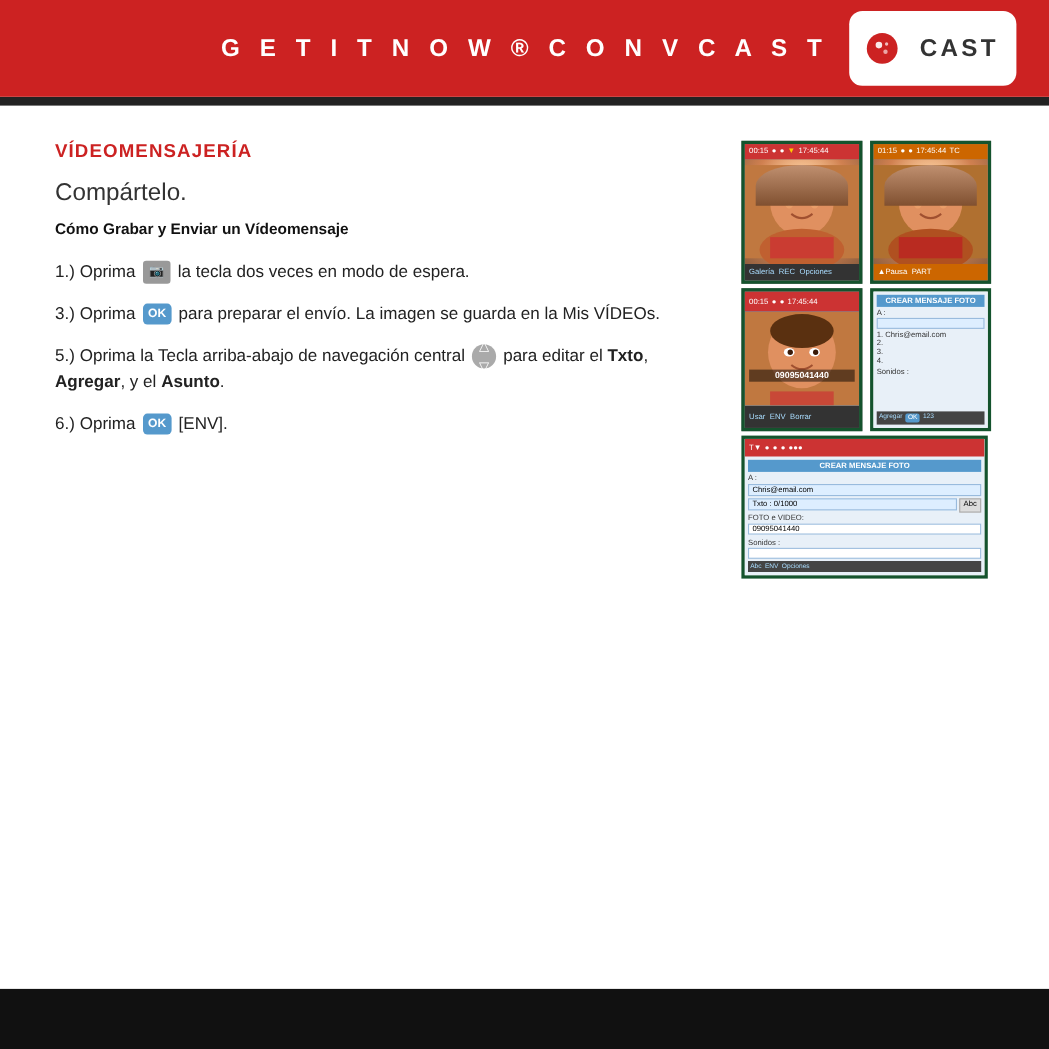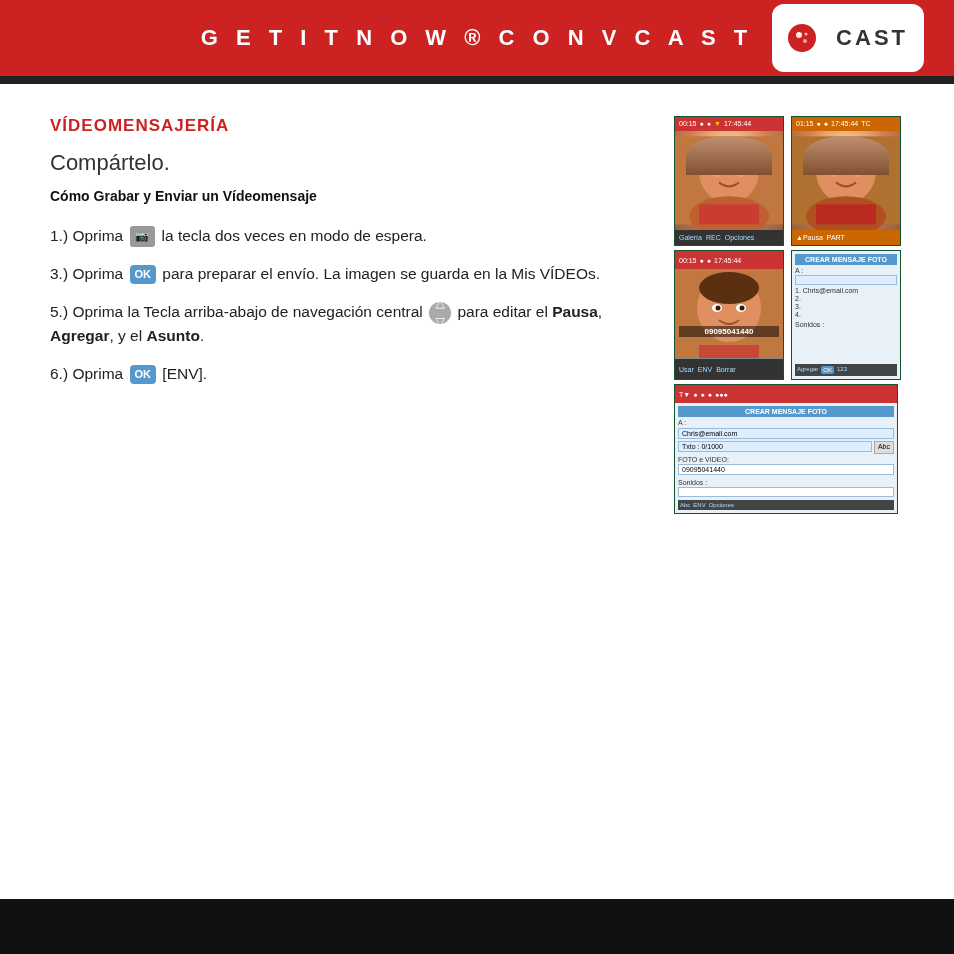--- a/index.html
+++ b/index.html
@@ -9,21 +9,21 @@
       height: 954px;
       background: #ffffff;
       font-family: Arial, Helvetica, sans-serif;
       position: relative;
       overflow: hidden;
     }
 
     
     .header-bar {
       background: #cc2222;
-      height: 76px;
+      height: 88px;
       display: flex;
       align-items: center;
       justify-content: center;
       position: relative;
     }
 
     .header-title {
       color: #ffffff;
       font-size: 22px;
       font-weight: bold;
@@ -161,21 +161,21 @@
       font-size: 12px;
       vertical-align: middle;
       margin: 0 2px;
     }
 
     
     .phone-img {
       width: 110px;
       height: 130px;
       background: #888;
-      border: 1px solid #14532d;
+      border: 3px solid #14532d;
       overflow: hidden;
       position: relative;
     }
 
     
     .phone-screen {
       width: 100%;
       height: 100%;
       display: flex;
       flex-direction: column;
@@ -342,21 +342,21 @@
       <li class="step">
         <span>3.) Oprima </span>
         <span class="ok-badge">OK</span>
         <span> para preparar el envío. La imagen se guarda en la Mis VÍDEOs.</span>
       </li>
 
 
       <li class="step">
         <span>5.) Oprima la Tecla arriba-abajo de navegación central </span>
         <span class="nav-icon">△<br>▽</span>
-        <span> para editar el <strong>Pausa</strong>, <strong>Agregar</strong>, y el <strong>Asunto</strong>.</span>
+        <span> para editar el <strong>Txto</strong>, <strong>Agregar</strong>, y el <strong>Asunto</strong>.</span>
       </li>
 
       <li class="step">
         <span>6.) Oprima </span>
         <span class="ok-badge">OK</span>
         <span> [ENV].</span>
       </li>
 
     </ul>
   </div>

